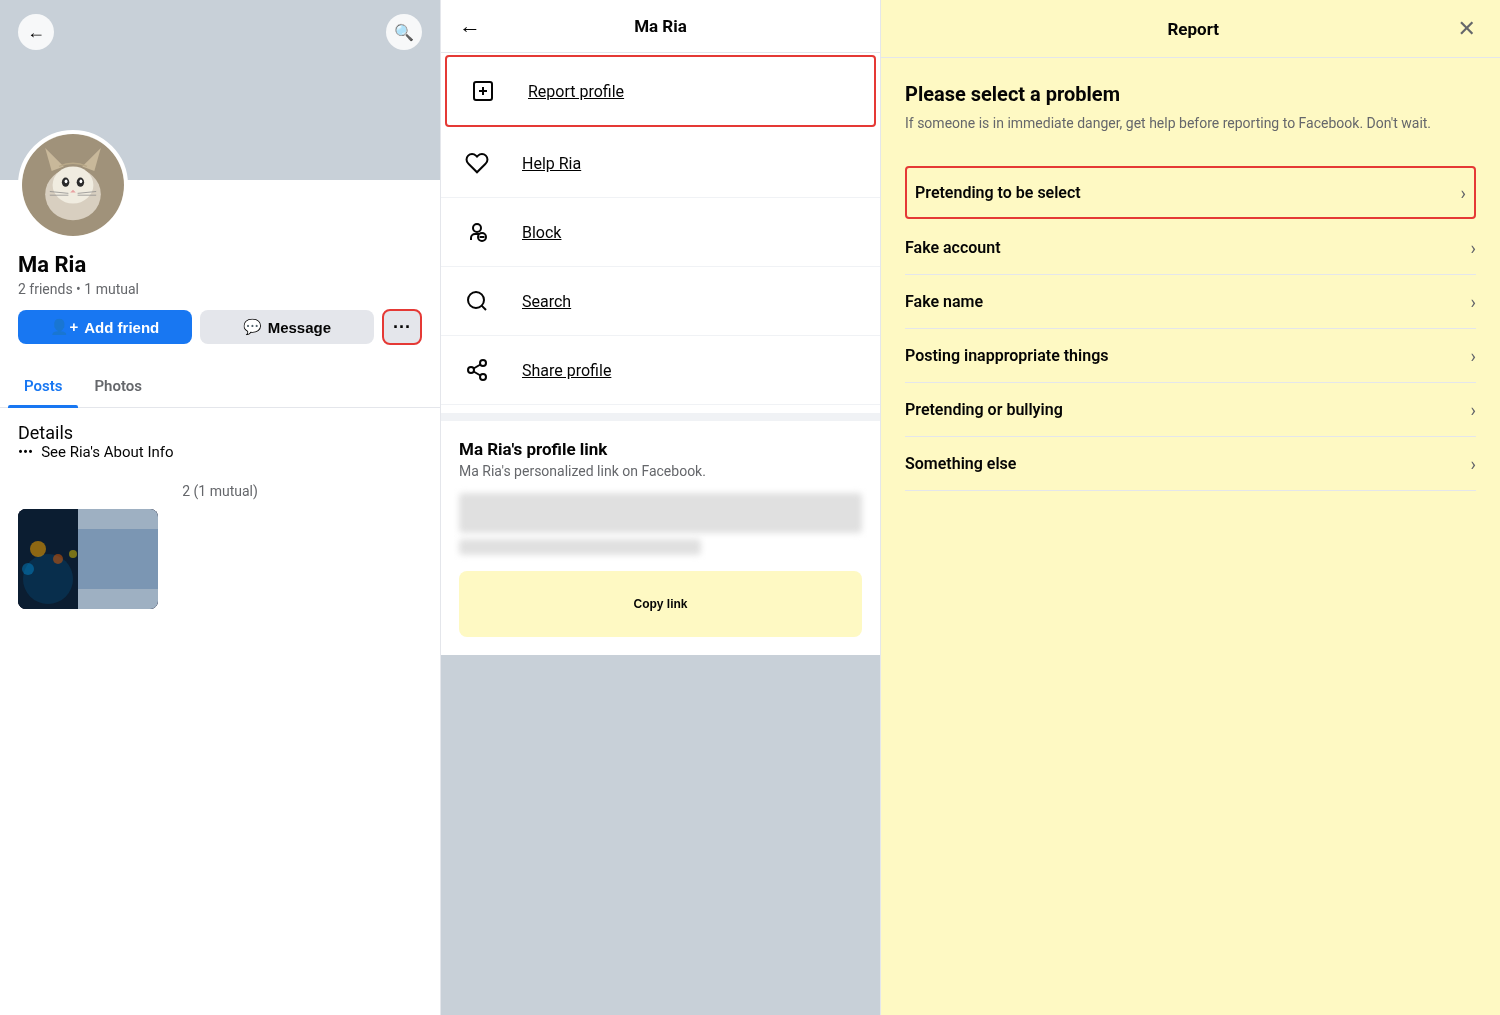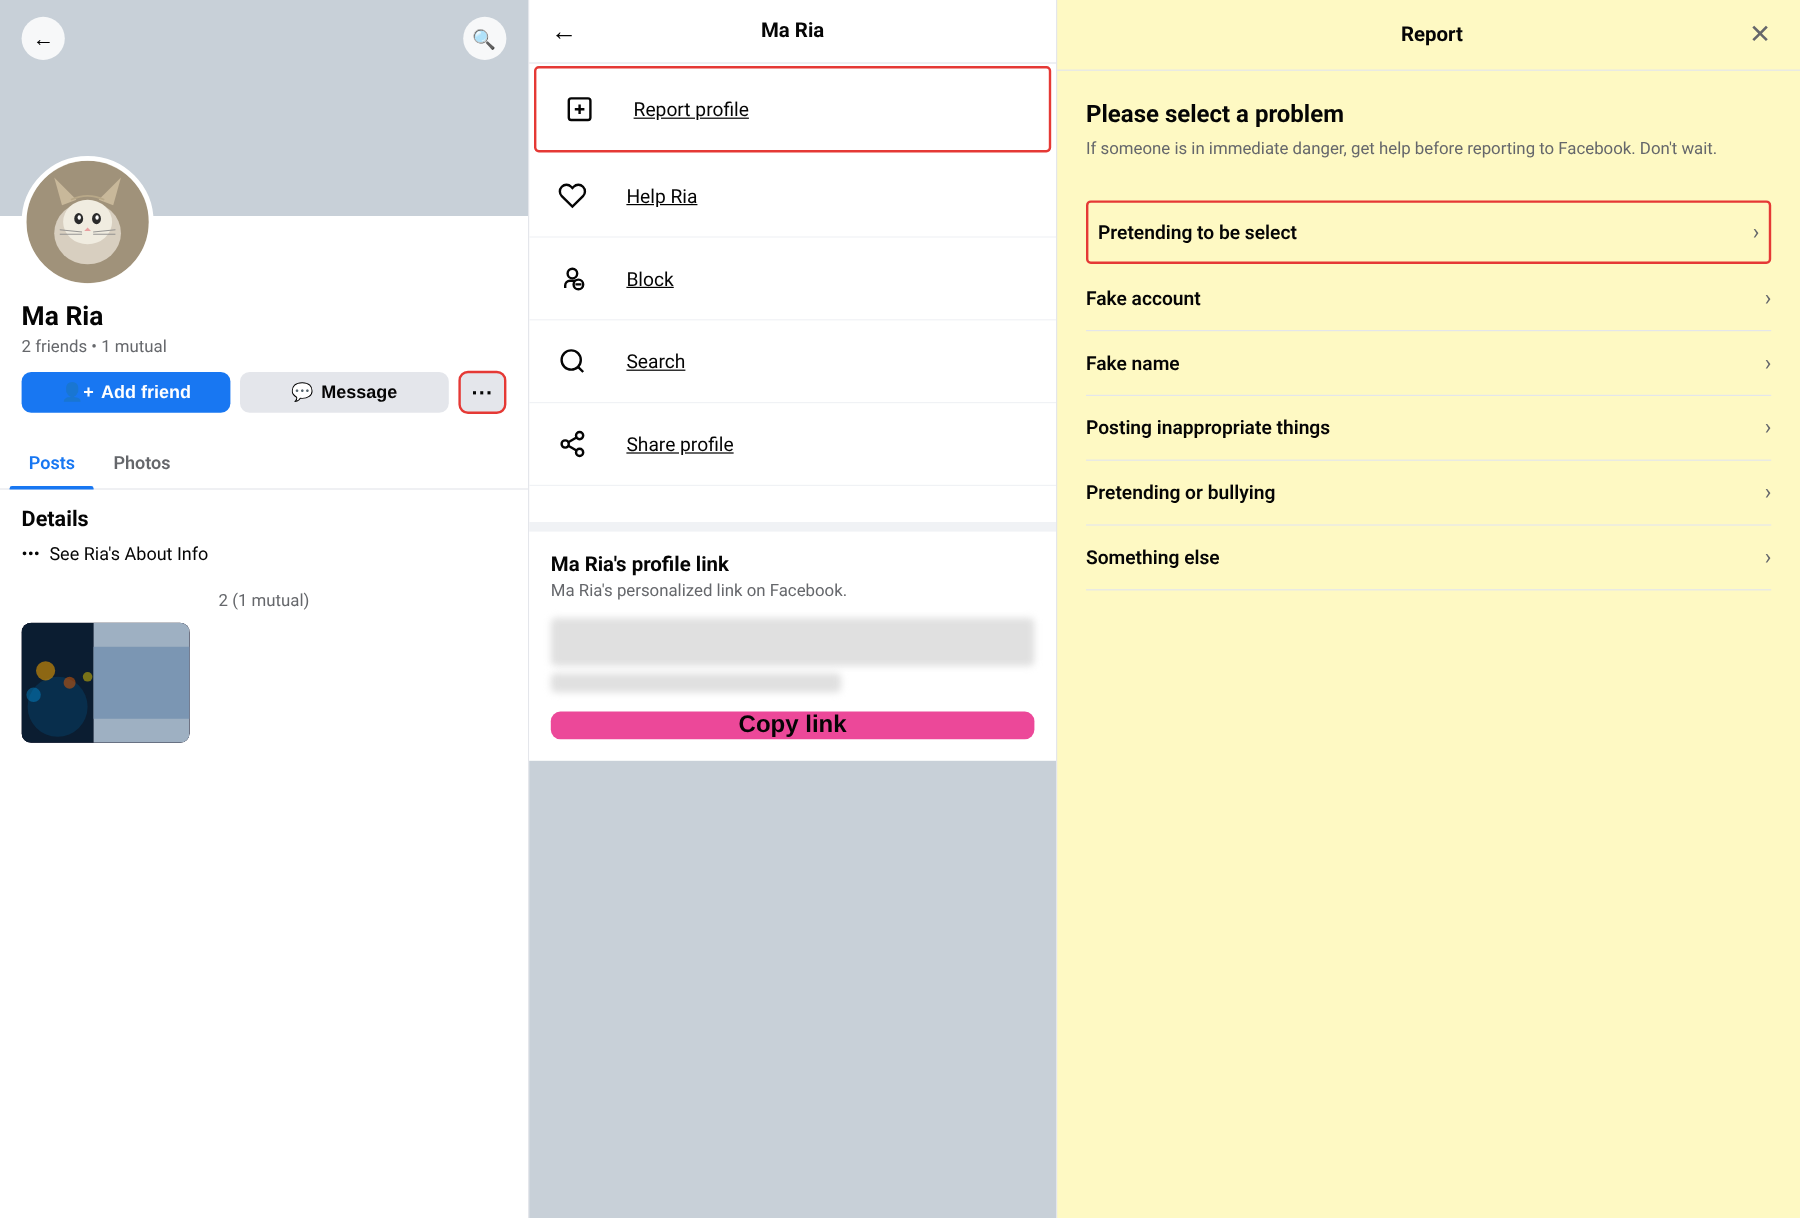--- a/index.html
+++ b/index.html
@@ -164,23 +164,22 @@
       background: #1877f2;
       border-radius: 2px 2px 0 0;
     }
 
     .profile-details {
       padding: 14px 18px;
     }
 
     .details-title {
       font-size: 18px;
-      font-weight: 700;
-      color: #050505;
-      margin-bottom: 10px;
+      font-weight: 400;
+      color: #050505;
     }
 
     .details-item {
       display: flex;
       align-items: center;
       gap: 8px;
       font-size: 15px;
       color: #050505;
       margin-bottom: 8px;
     }
@@ -308,25 +307,25 @@
       height: 16px;
       width: 60%;
       background: #e0e0e0;
       border-radius: 4px;
       margin-bottom: 16px;
       filter: blur(3px);
     }
 
     .copy-link-btn {
       width: 100%;
-      background: #ec4899;
+      background: #fef9c3;
       border: none;
       border-radius: 8px;
-      padding: 0;
-      font-size: 20px;
+      padding: 26px;
+      font-size: 12px;
       font-weight: 600;
       cursor: pointer;
       color: #050505;
     }
 
     .gray-area {
       flex: 1;
       background: #c8d0d8;
     }
 

